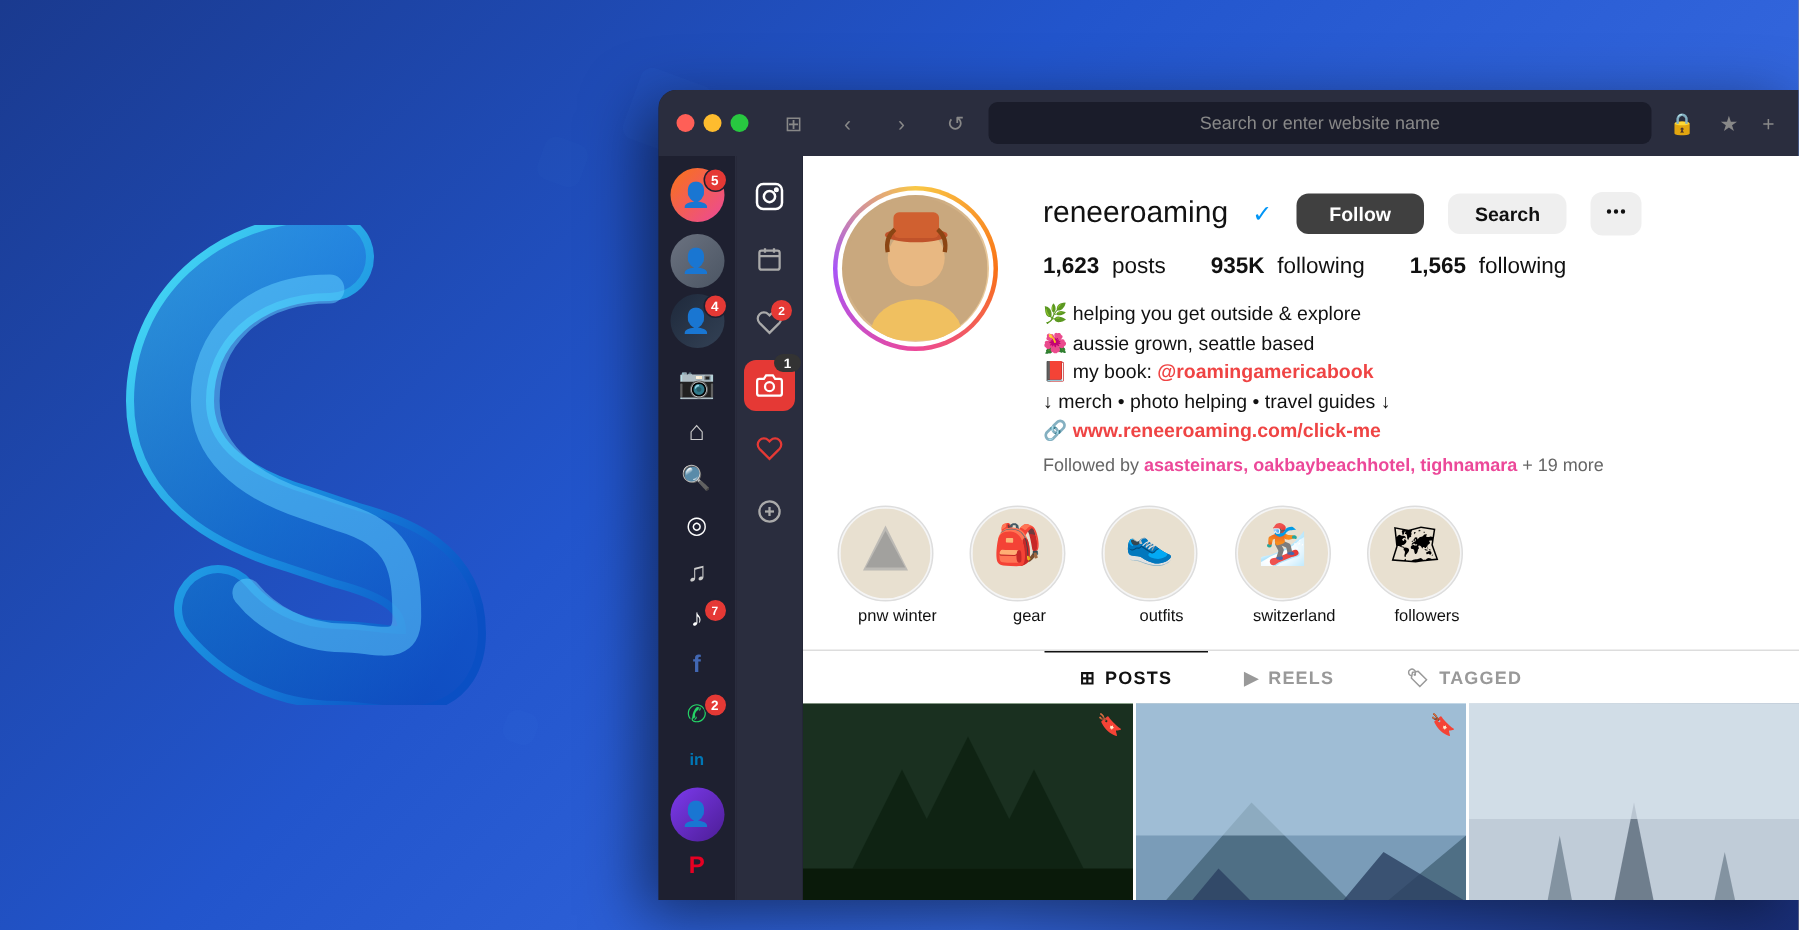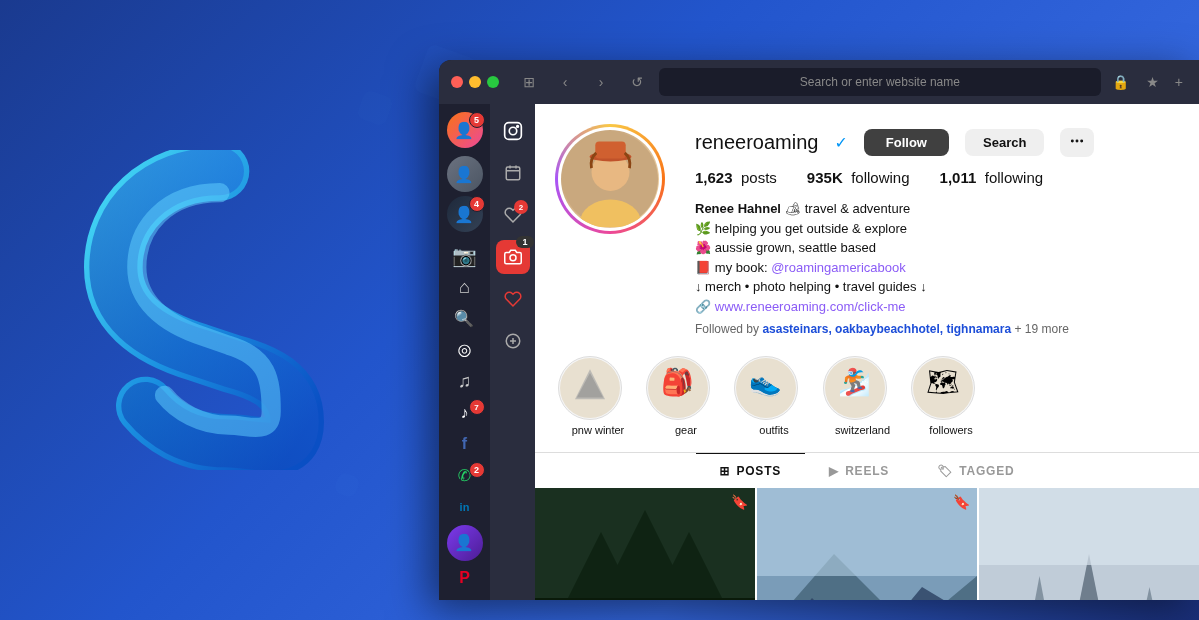--- a/index.html
+++ b/index.html
@@ -265,23 +265,23 @@
     .profile-stats {
       display: flex;
       gap: 30px;
       margin-bottom: 12px;
     }
     .stat-item { text-align: left; }
     .stat-value { font-size: 15px; font-weight: 700; color: #111; display: inline; }
     .stat-label { font-size: 15px; color: #111; display: inline; margin-left: 4px; }
 
     .profile-bio { font-size: 13px; color: #111; line-height: 1.5; }
-    .bio-link { color: #8b5cf6; text-decoration: none; font-size: 13px; }
+    .bio-link { color: #ef4444; text-decoration: none; font-size: 13px; font-weight: bold; }
     .followed-by { font-size: 12px; color: #666; margin-top: 6px; }
-    .followed-link { color: #1d4ed8; font-weight: 600; text-decoration: none; }
+    .followed-link { color: #ec4899; font-weight: 600; text-decoration: none; }
 
     
     .ig-highlights {
       display: flex;
       gap: 18px;
       padding: 10px 20px 16px;
       overflow-x: auto;
     }
     .highlight-item {
       display: flex;
@@ -593,27 +593,26 @@
             <div class="profile-stats">
               <div class="stat-item">
                 <span class="stat-value">1,623</span>
                 <span class="stat-label">posts</span>
               </div>
               <div class="stat-item">
                 <span class="stat-value">935K</span>
                 <span class="stat-label">following</span>
               </div>
               <div class="stat-item">
-                <span class="stat-value">1,011</span>
+                <span class="stat-value">1,565</span>
                 <span class="stat-label">following</span>
               </div>
             </div>
 
             <div class="profile-bio">
-              <div><strong>Renee Hahnel</strong> <span>🏕 travel &amp; adventure</span></div>
               <div>🌿 helping you get outside &amp; explore</div>
               <div>🌺 aussie grown, seattle based</div>
               <div>📕 my book: <a class="bio-link">@roamingamericabook</a></div>
               <div>↓ merch • photo helping • travel guides ↓</div>
               <div><a class="bio-link">🔗 www.reneeroaming.com/click-me</a></div>
             </div>
 
             <div class="followed-by">
               <span>Followed by</span>
               <a class="followed-link">asasteinars, oakbaybeachhotel, tighnamara</a>

